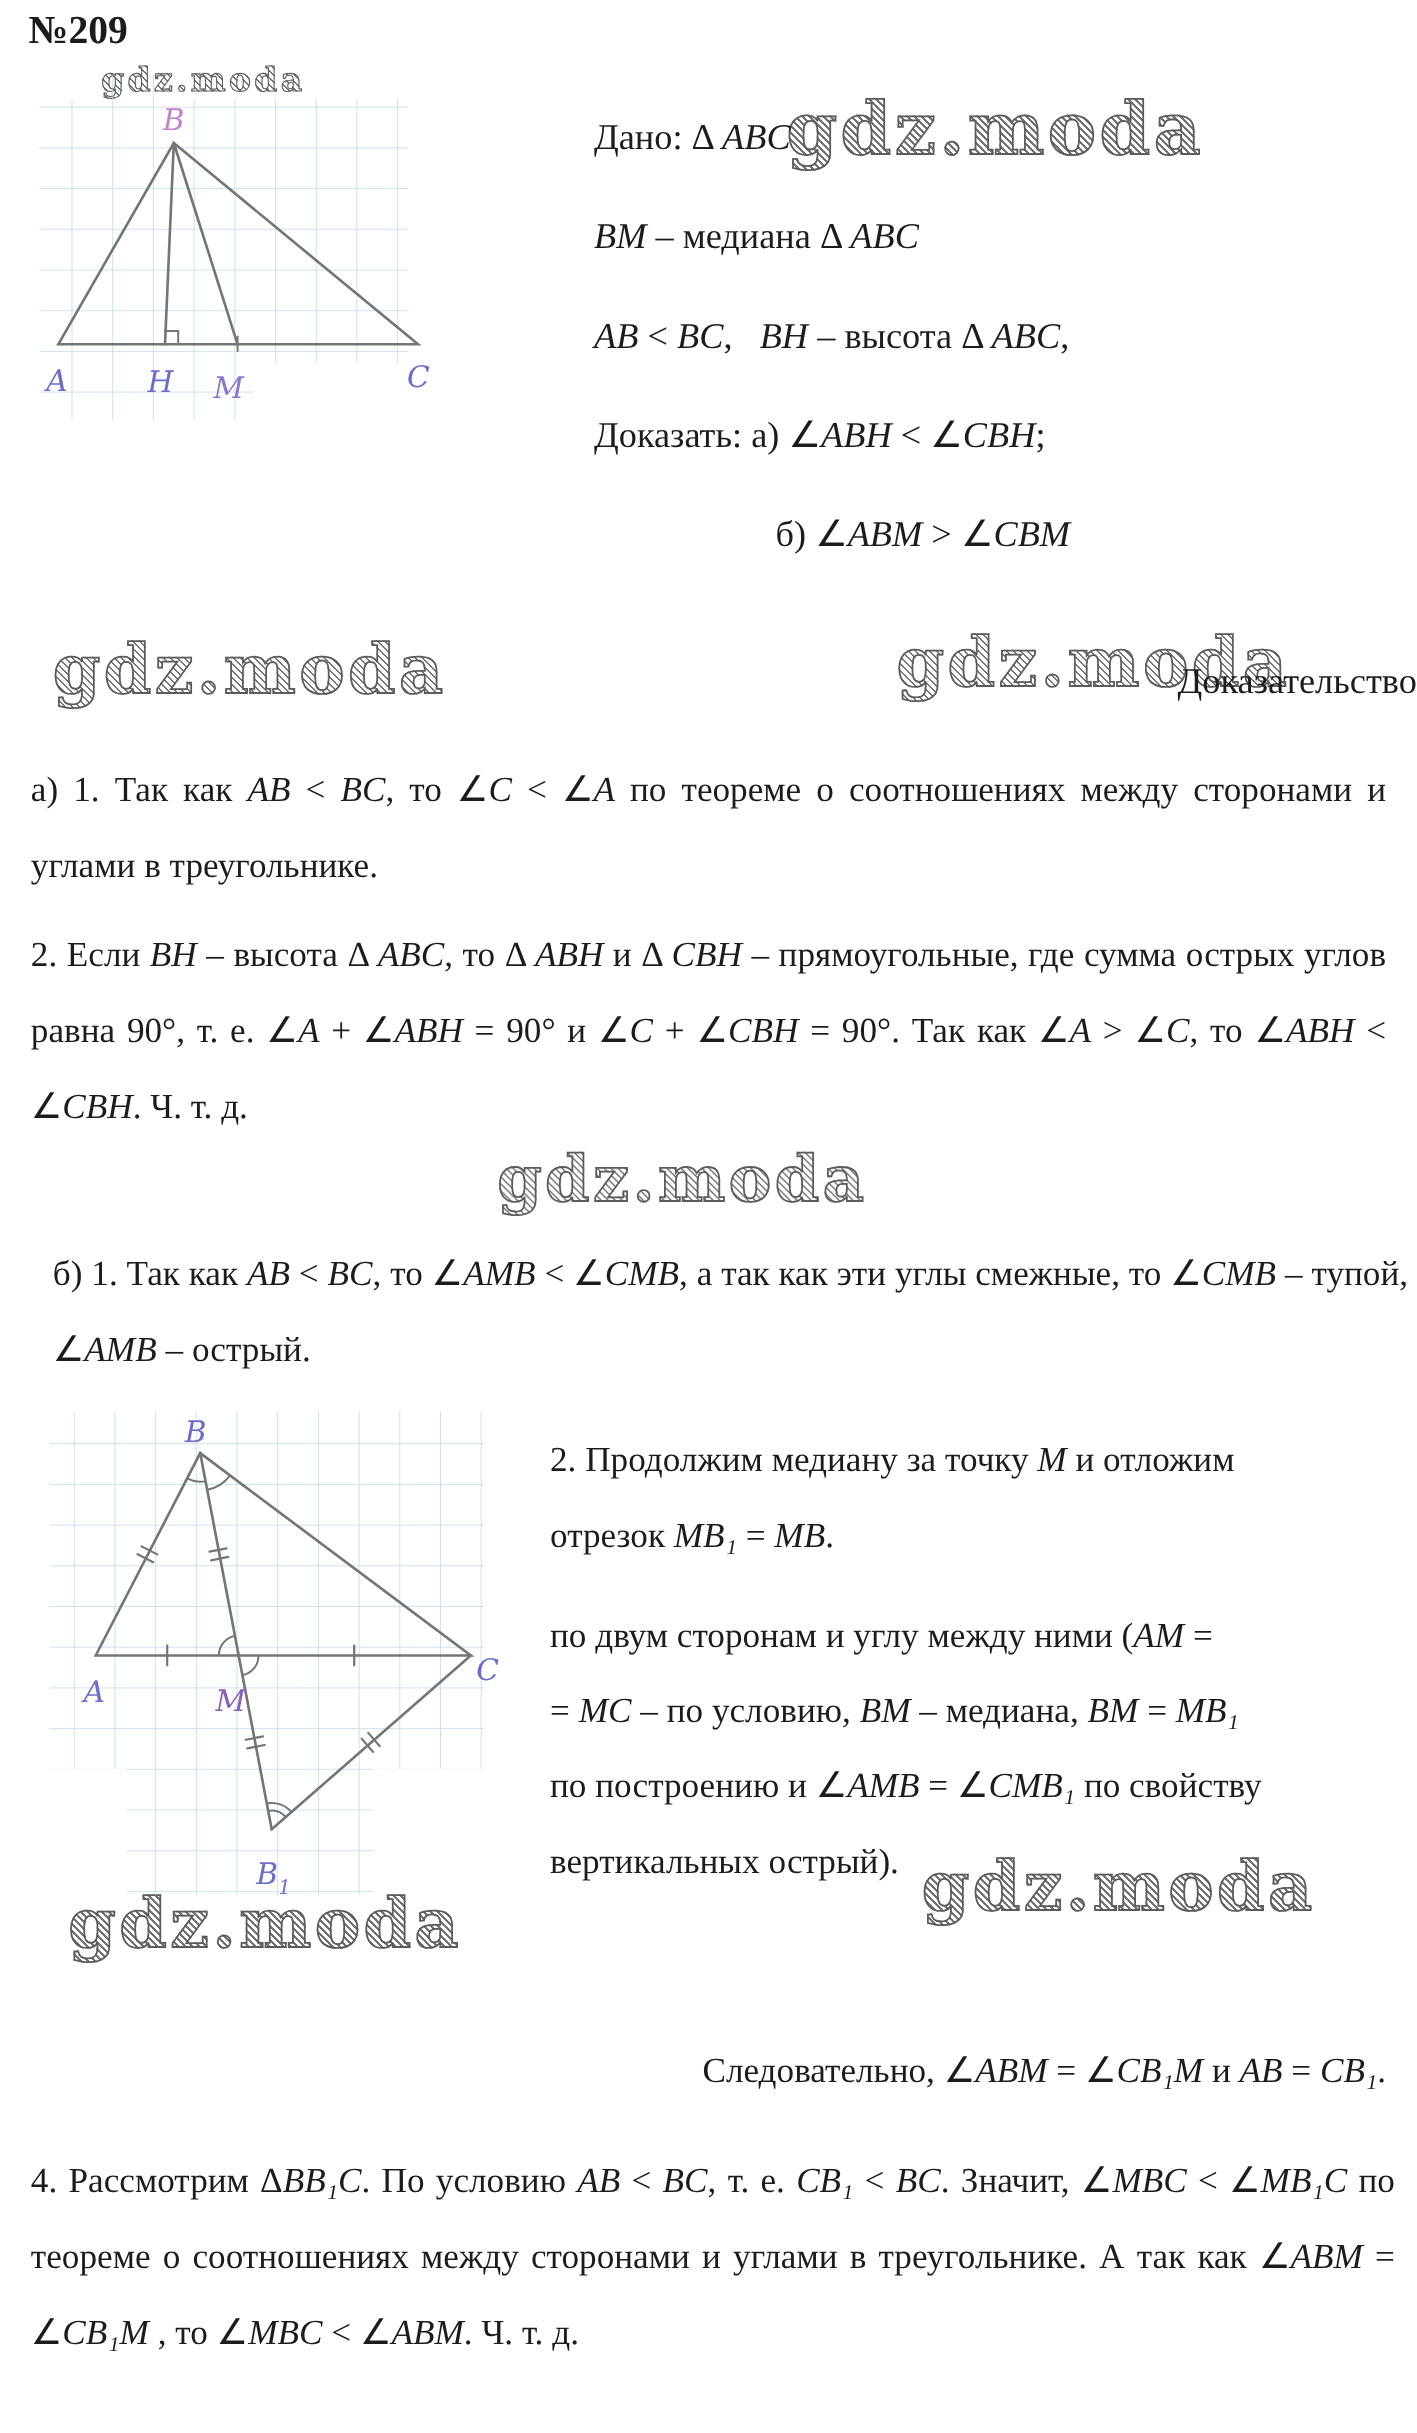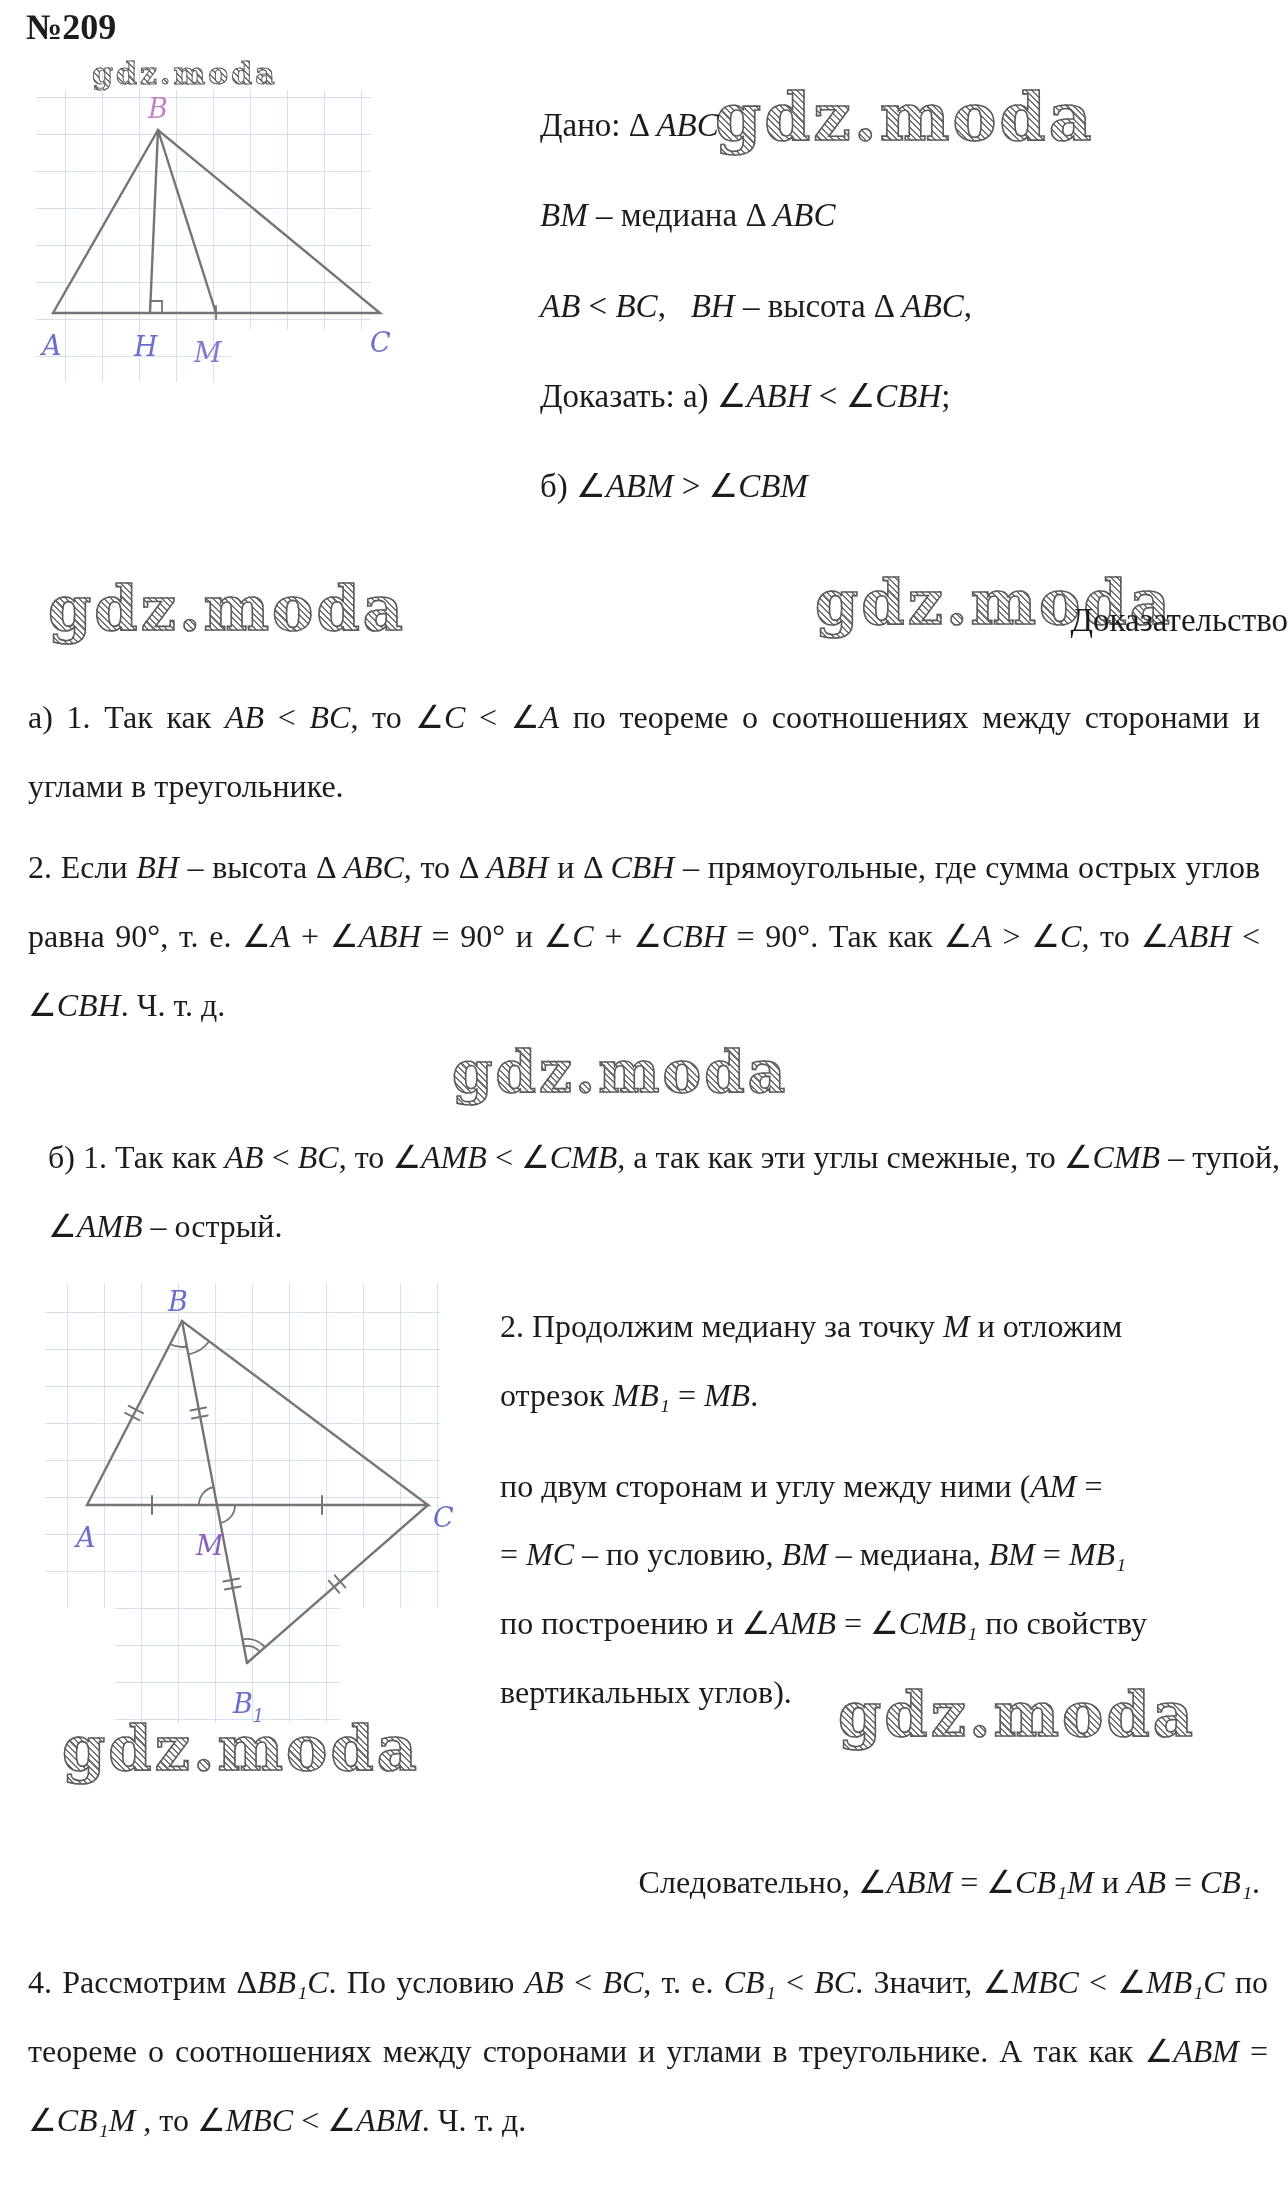--- a/index.html
+++ b/index.html
@@ -39,21 +39,21 @@
 
   .diagram-1 { position: absolute; left: 28px; top: 60px; }
   .diagram-2 { position: absolute; left: 30px; top: 1275px; }
 
   .given-block { position: absolute; left: 540px; top: 105px; width: 740px; }
   .given-line {
     font-size: 33px; line-height: 1.25;
     margin-bottom: 49px;
     white-space: pre-wrap;
   }
-  .given-line.indent { }
+  .given-line.indent { margin-left: 165px; }
 
   .proof-title {
     position: absolute; left: 0; top: 602px; width: 100%;
     text-align: right; font-size: 33px;
   }
 
   .para {
     position: absolute; left: 28px; width: 1232px;
     font-size: 32px; line-height: 2.15; text-align: justify;
   }
@@ -177,19 +177,19 @@
     </svg>
   </div>
 
   <div class="steps-col">
     <div class="step-line">2. Продолжим медиану за точку <i>M</i> и отложим</div>
     <div class="step-line">отрезок <i>MB₁</i> = <i>MB</i>.</div>
     <div class="step-gap"></div>
     <div class="step-line">по двум сторонам и углу между ними (<i>AM</i> =</div>
     <div class="step-line">= <i>MC</i> – по условию, <i>BM</i> – медиана, <i>BM</i> = <i>MB₁</i></div>
     <div class="step-line">по построению и ∠<i>AMB</i> = ∠<i>CMB₁</i> по свойству</div>
-    <div class="step-line">вертикальных углов).</div>
+    <div class="step-line">вертикальных острый).</div>
   </div>
 
   <p class="para conclusion">Следовательно, ∠<i>ABM</i> = ∠<i>CB₁</i><i>M</i> и <i>AB</i> = <i>CB₁</i>.</p>
   <p class="para step4">4. Рассмотрим Δ<i>BB₁</i><i>C</i>. По условию <i>AB</i> &lt; <i>BC</i>, т. е. <i>CB₁</i> &lt; <i>BC</i>. Значит, ∠<i>MBC</i> &lt; ∠<i>MB₁</i><i>C</i> по теореме о соотношениях между сторонами и углами в треугольнике. А так как ∠<i>ABM</i> = ∠<i>CB₁</i><i>M</i> , то ∠<i>MBC</i> &lt; ∠<i>ABM</i>. Ч. т. д.</p>
 
 </div>
 
 </body></html>

